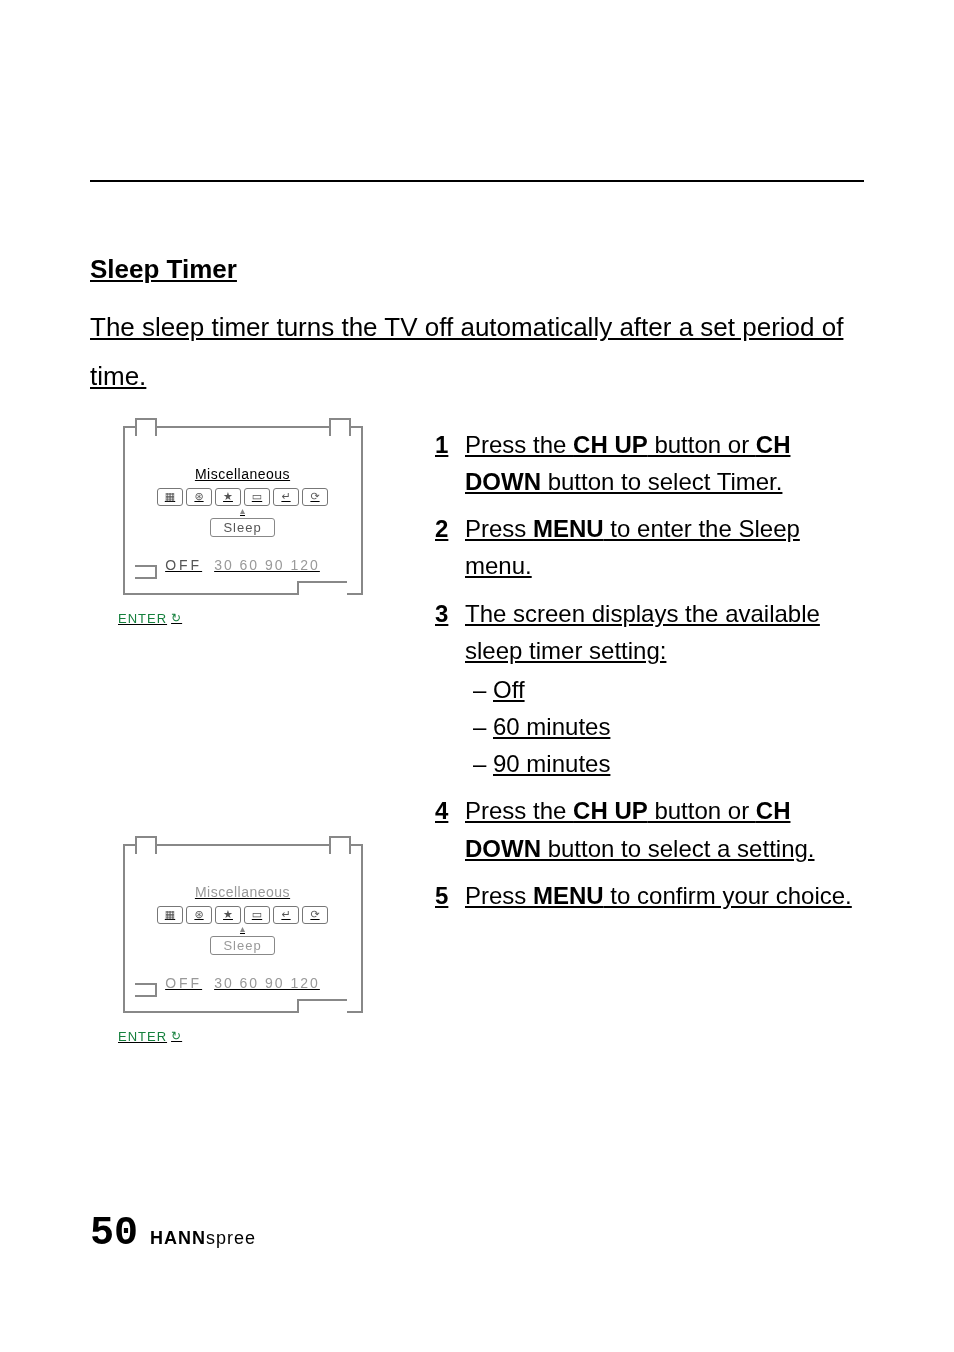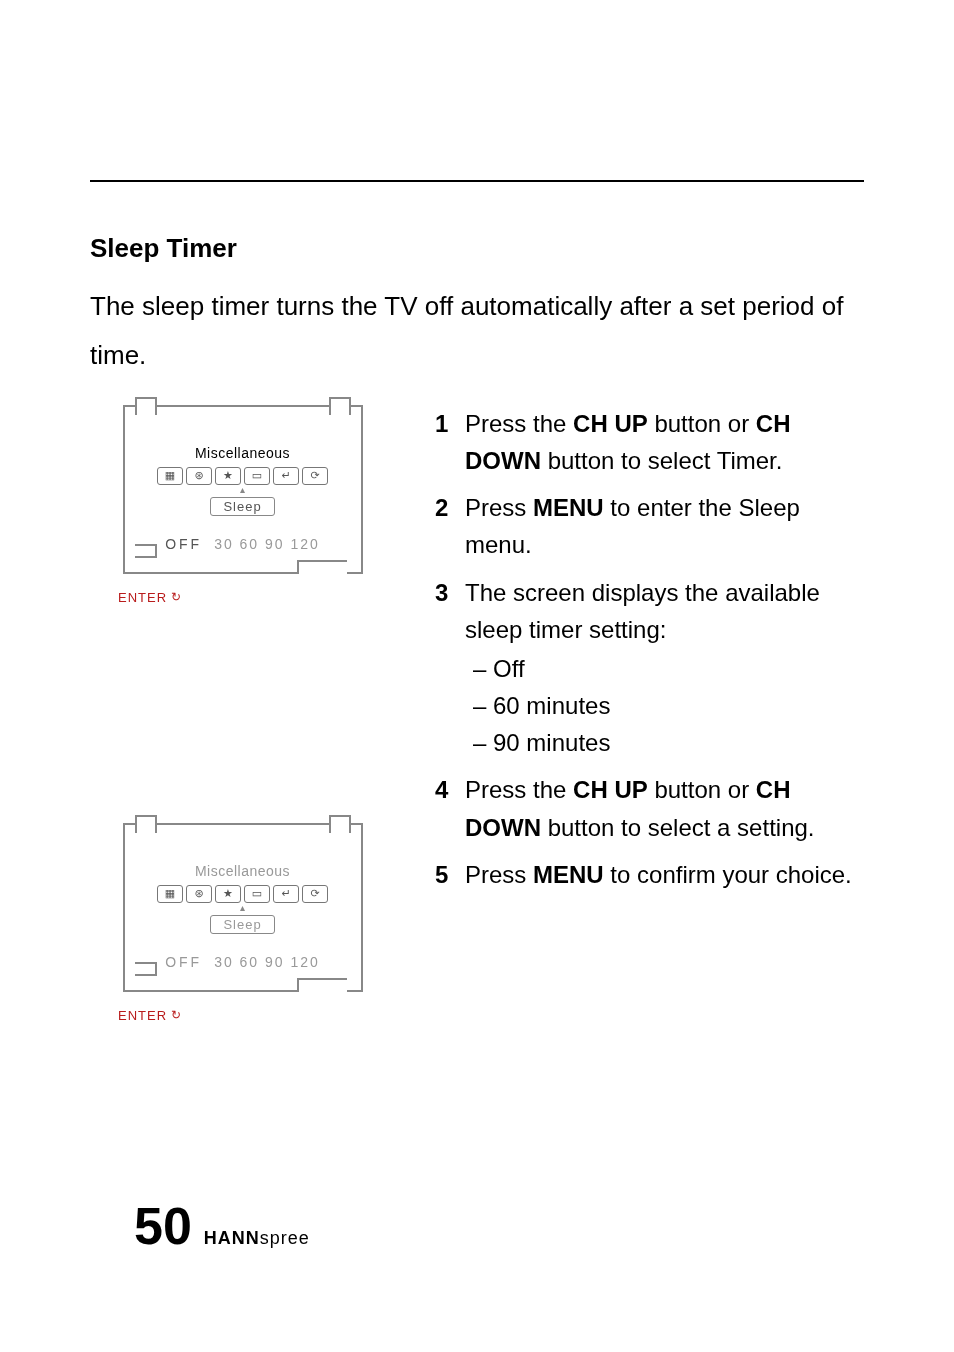--- a/index.html
+++ b/index.html
@@ -17,23 +17,24 @@
     }
     .hr-line {
       position: absolute;
       top: 180px;
       left: 90px;
       right: 90px;
       border-top: 2px solid #000;
     }
     .content {
       position: absolute;
-      top: 233px;
+      top: 254px;
       left: 90px;
       right: 90px;
+      text-decoration: underline;
     }
     .section-title {
       font-size: 26px;
       font-weight: bold;
       margin-bottom: 18px;
     }
     .intro {
       font-size: 26px;
       line-height: 1.9;
       margin-bottom: 24px;
@@ -179,21 +180,21 @@
       width: 22px;
       height: 14px;
       border-right: 2px solid #888;
       border-top: 2px solid #888;
       border-bottom: 2px solid #888;
       background: #fff;
     }
     .osd-enter {
       font-size: 13px;
       letter-spacing: 1px;
-      color: #b91c1c;
+      color: #15803d;
       margin: 2px 0 0 28px;
       display: flex;
       align-items: center;
       gap: 4px;
     }
     .osd-wrap {
       margin-bottom: 14px;
     }
     .osd-wrap.second {
       margin-top: 218px;
@@ -203,23 +204,22 @@
     .footer {
       position: absolute;
       bottom: 96px;
       left: 90px;
       display: flex;
       align-items: baseline;
       gap: 12px;
     }
     .page-num {
       font-weight: 900;
-      font-size: 52px;
-      font-family: Liberation Sans, sans-serif;
-      margin-left: 44px;
+      font-size: 40px;
+      font-family: Liberation Mono, monospace;
     }
     .brand {
       font-size: 18px;
       letter-spacing: 1px;
     }
     .brand .bold-part {
       font-weight: 900;
     }
     .brand .light-part {
       font-weight: 300;

